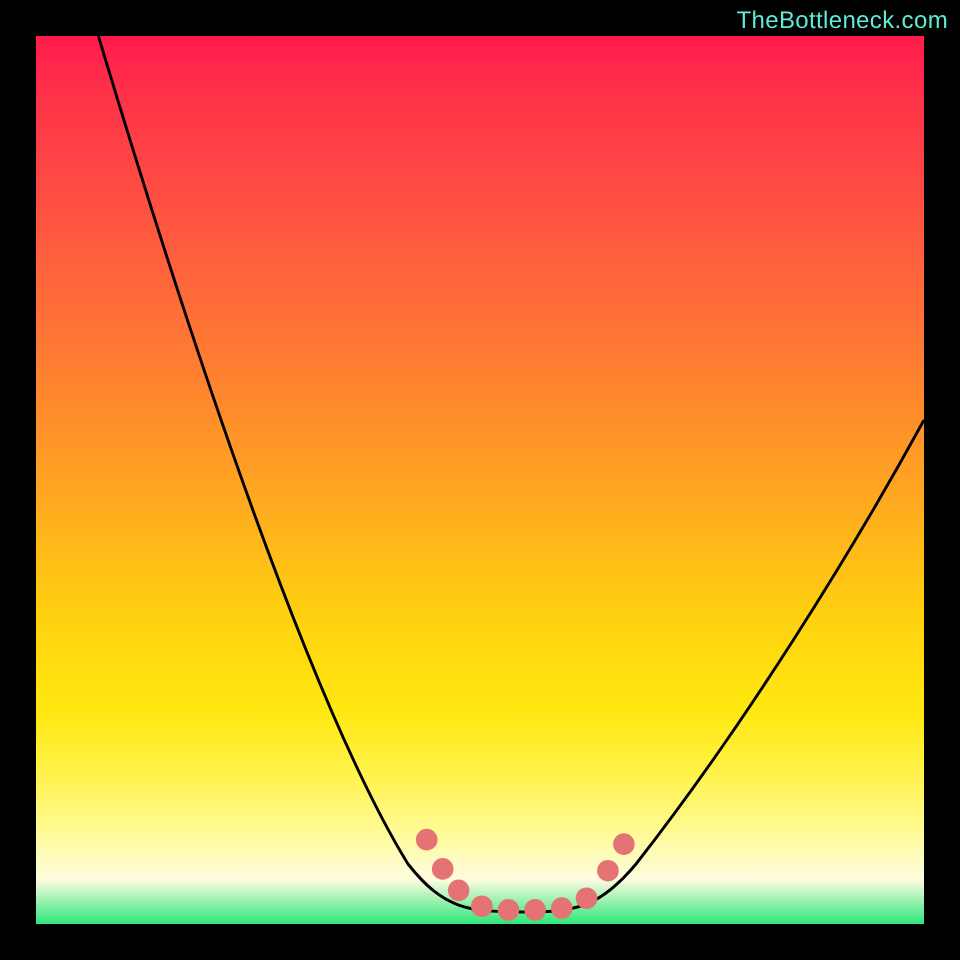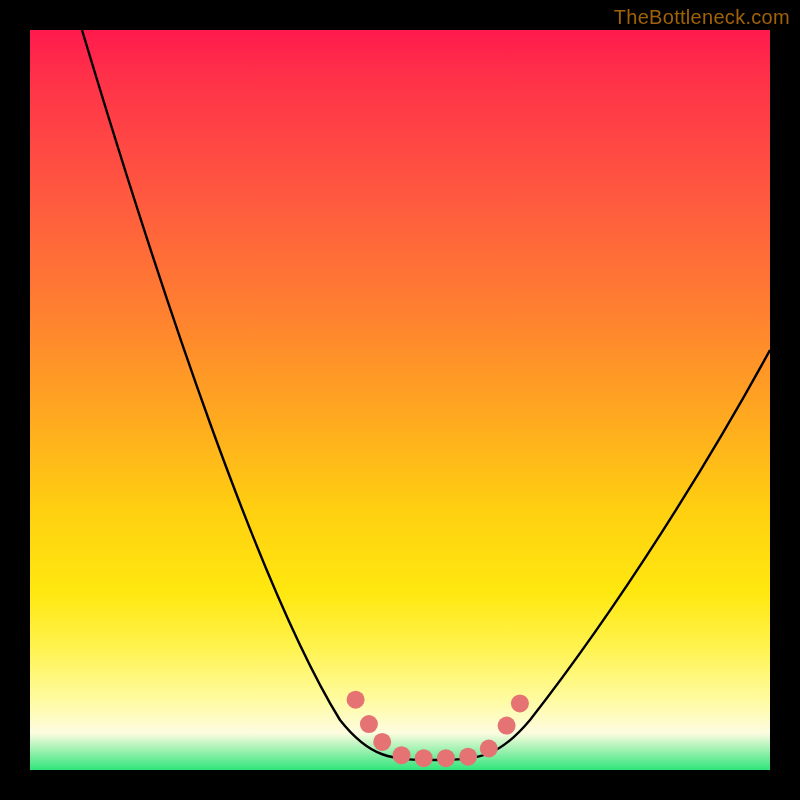--- a/index.html
+++ b/index.html
@@ -39,21 +39,21 @@
       #fffb9a 90%,
       #fdfce0 95%,
       #2fe57a 100%
     );
     overflow: hidden;
   }
   .watermark {
     position: absolute;
     top: 6px;
     right: 10px;
-    color: #a16207;
+    color: #5eead4;
     font-size: 20px;
     font-weight: 500;
     letter-spacing: 0.3px;
     user-select: none;
   }
   svg.curve {
     position: absolute;
     left: 0;
     top: 0;
   }

